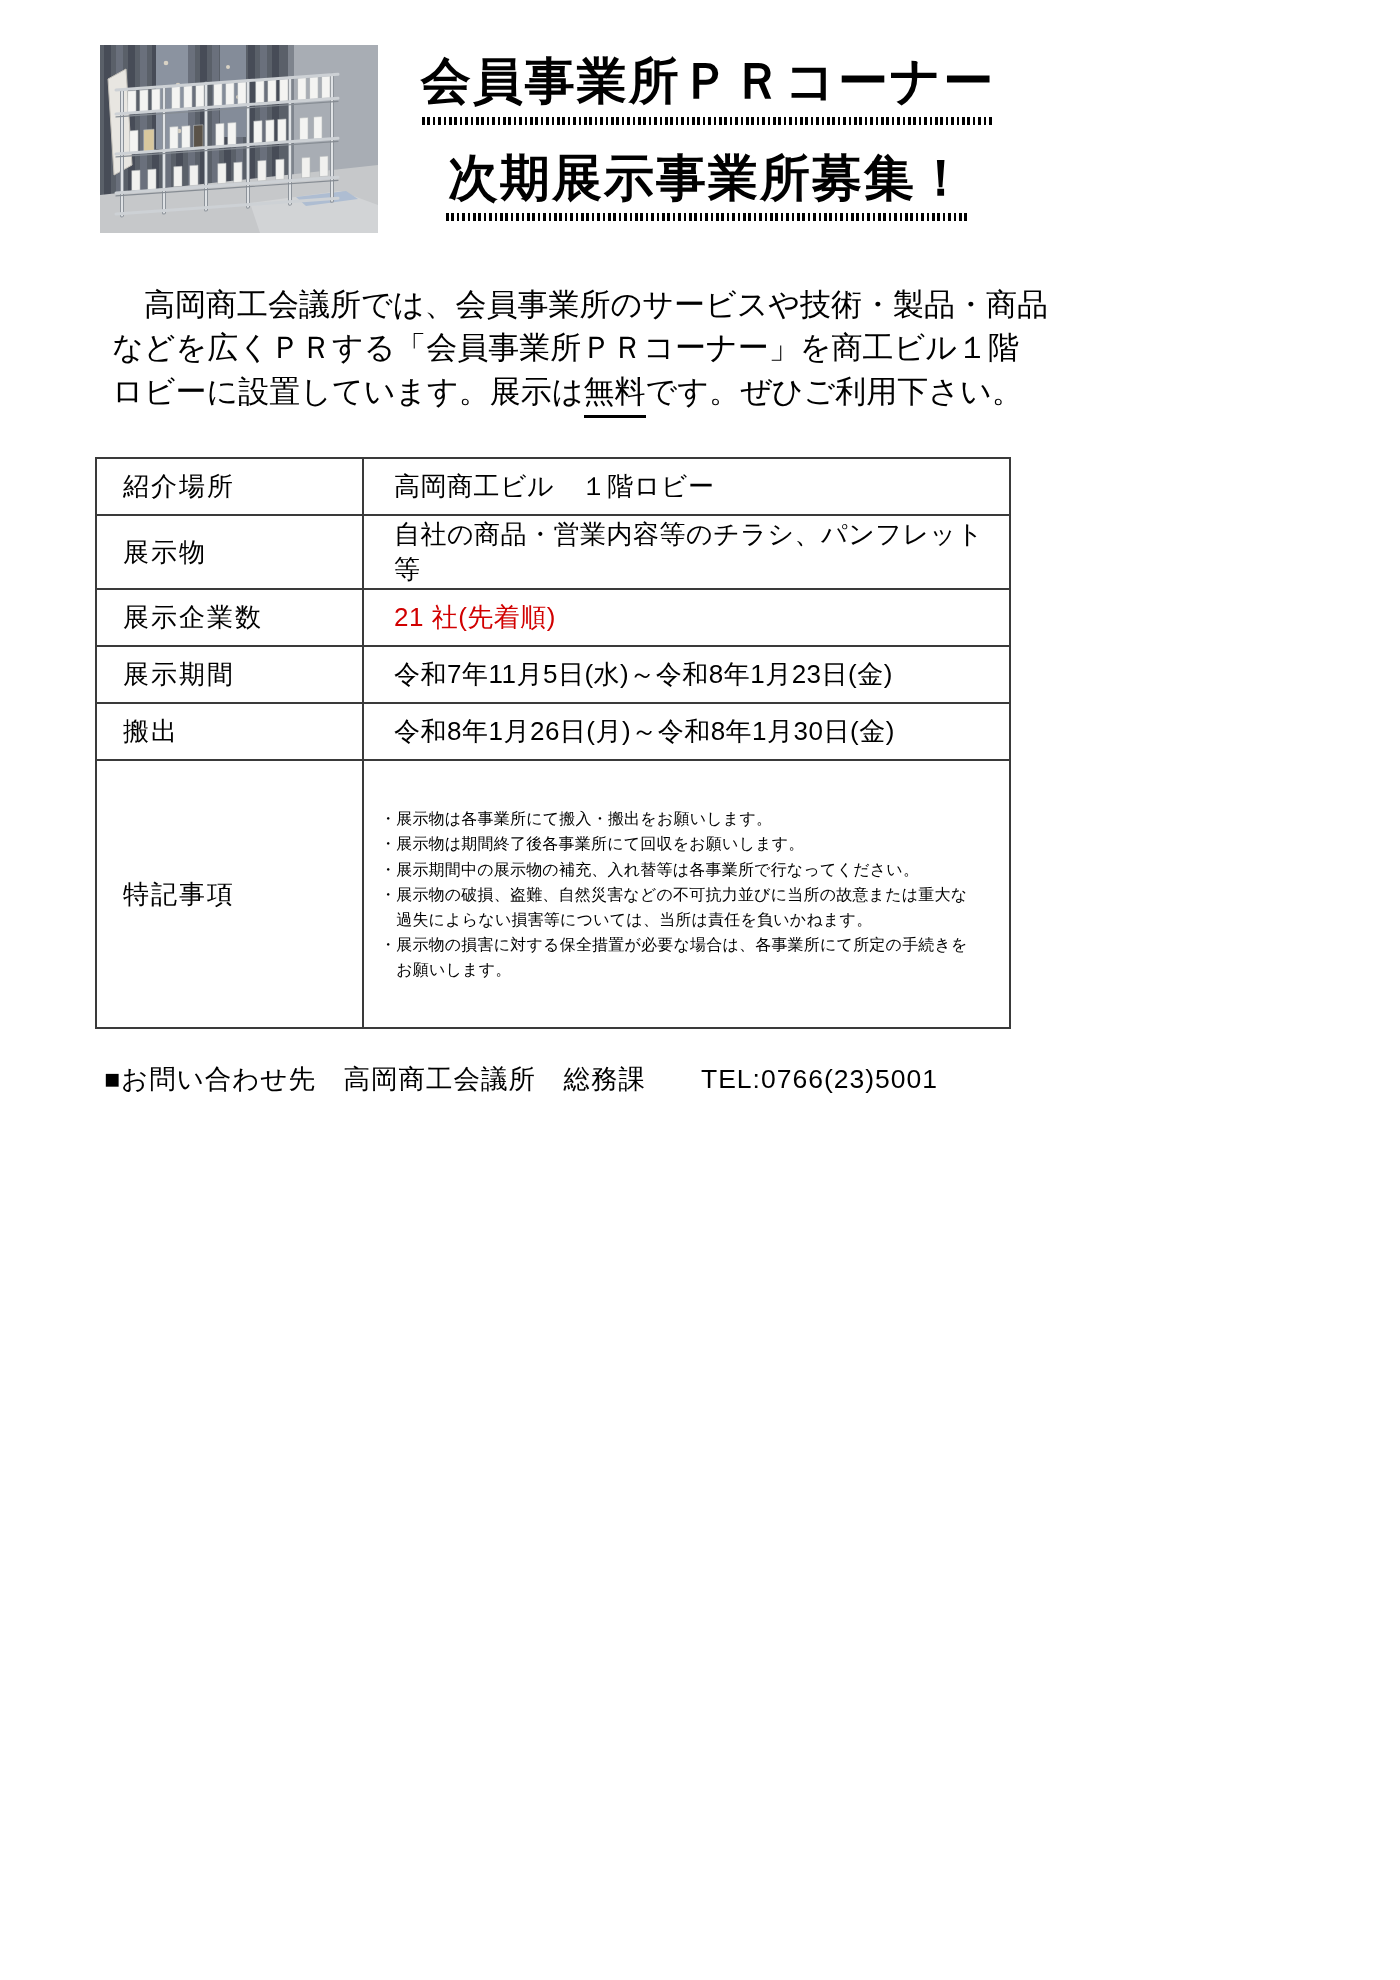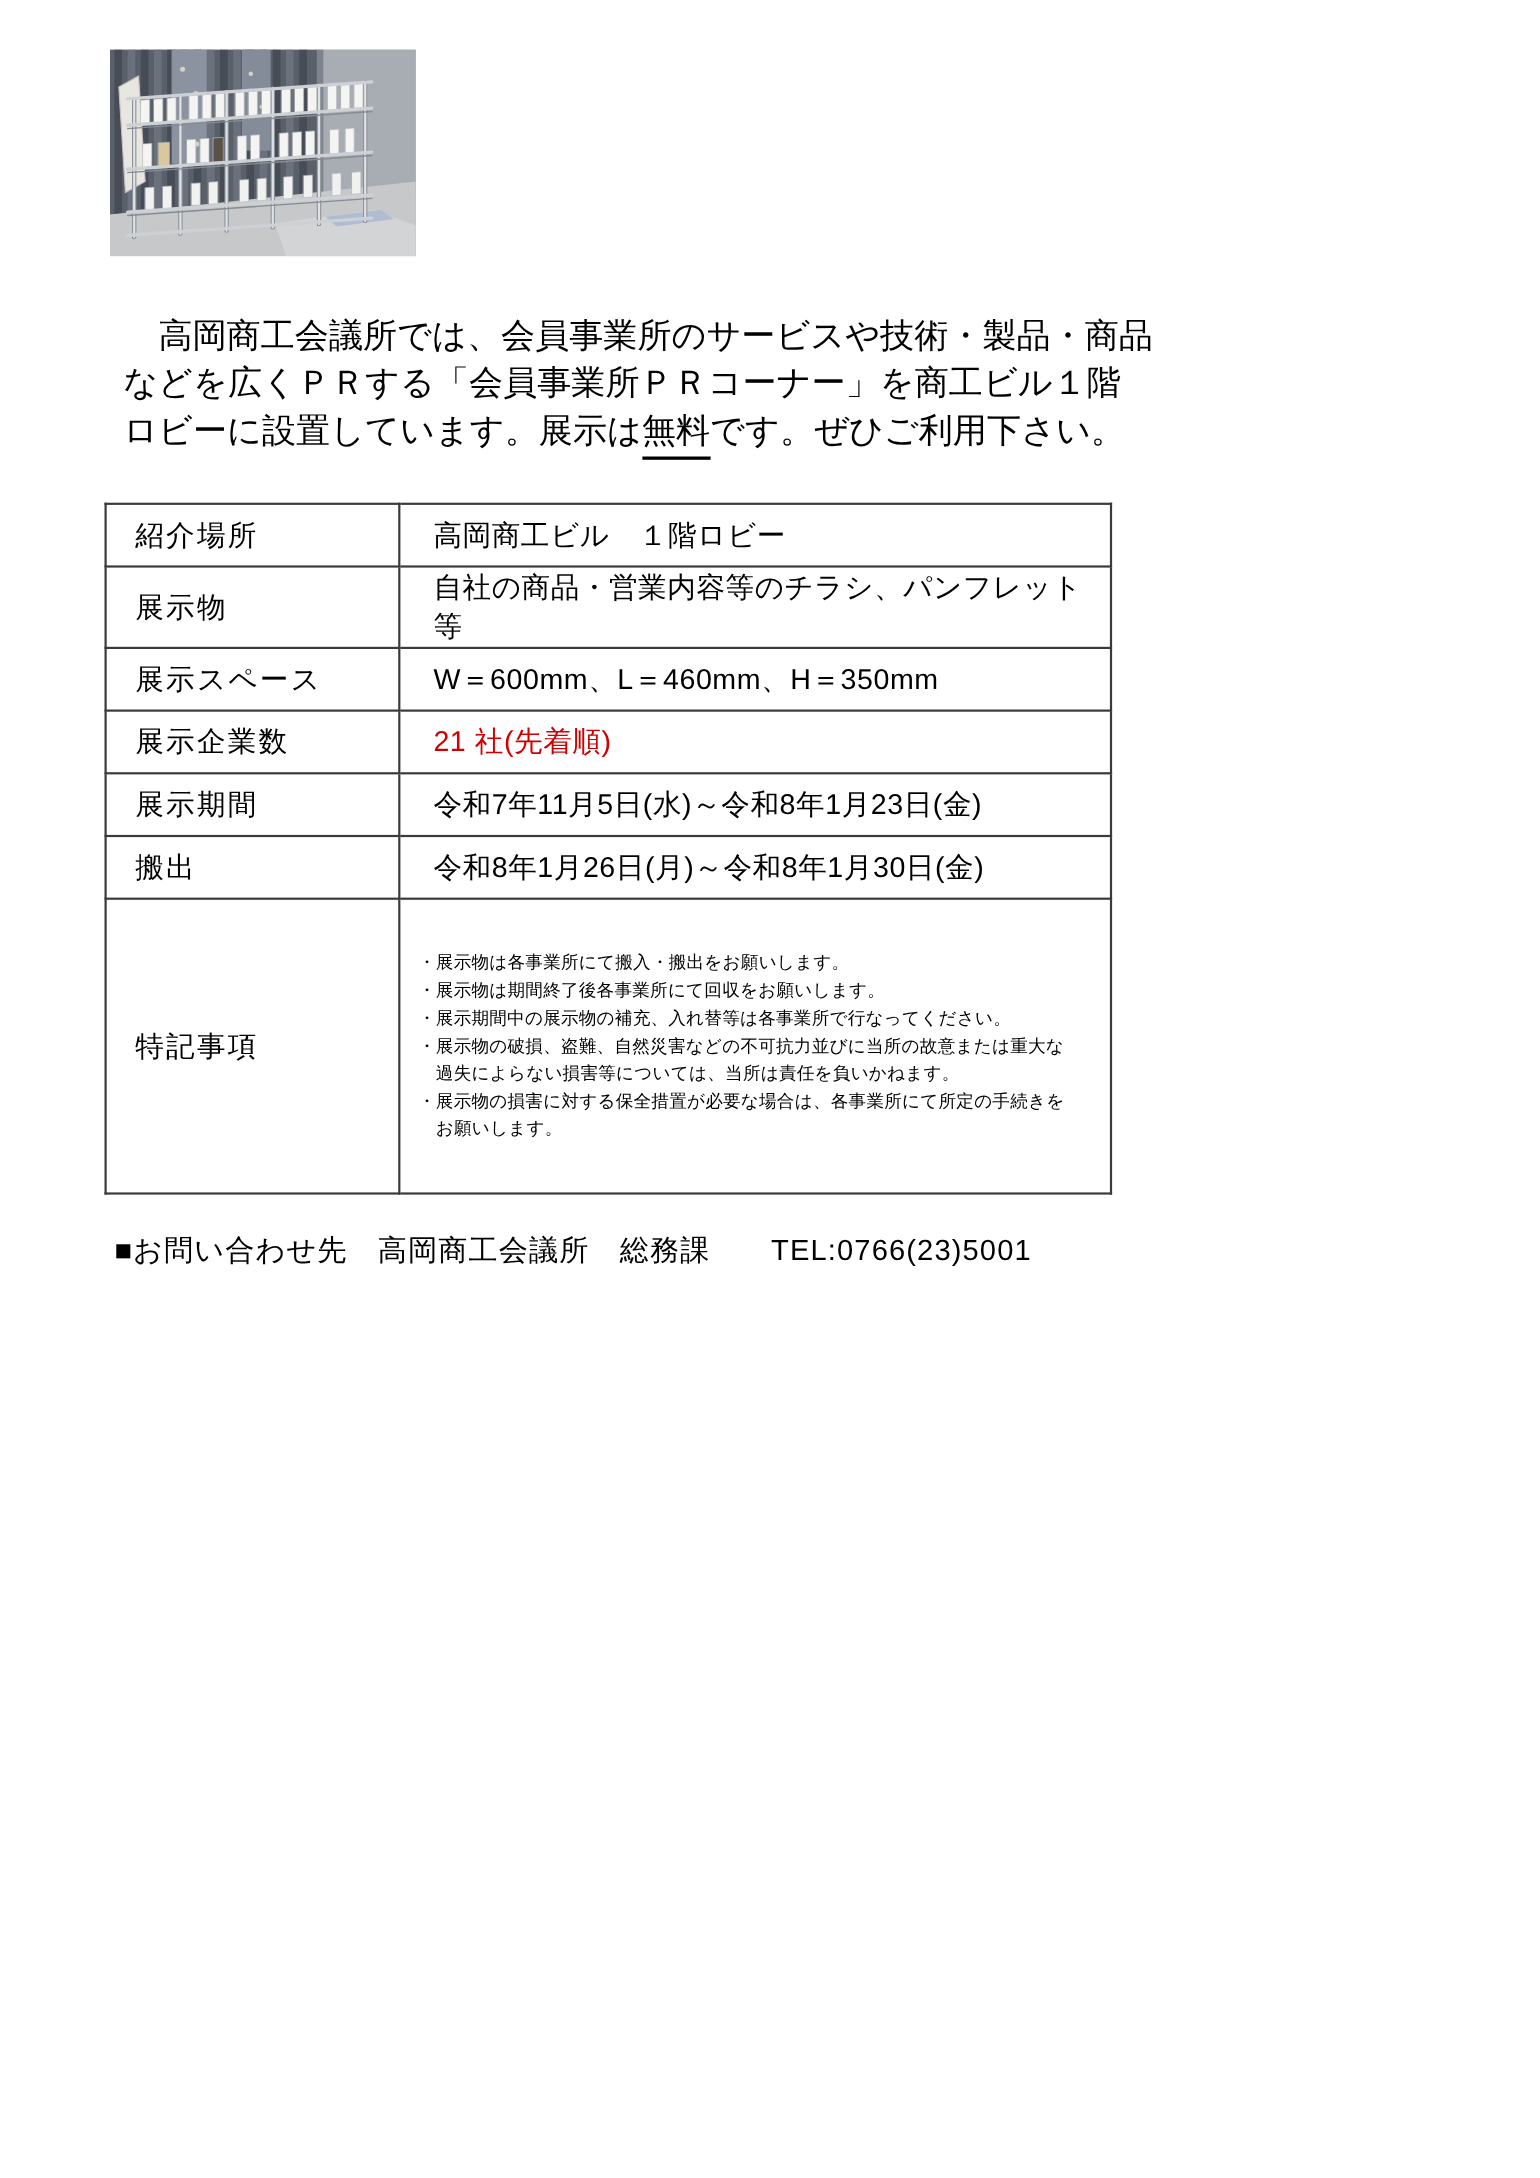--- a/index.html
+++ b/index.html
@@ -158,41 +158,44 @@
             <line x1="16" y1="170" x2="238" y2="170"></line>
           </g>
           <g stroke="#868c93" stroke-width="1.2">
             <line x1="16" y1="73" x2="238" y2="73"></line>
             <line x1="16" y1="113" x2="238" y2="113"></line>
             <line x1="16" y1="152" x2="238" y2="152"></line>
           </g>
         </g>
       </svg>
     </div>
+    <div class="titles">
+      <div class="title-line">会員事業所ＰＲコーナー</div>
+      <div class="dotbar one"></div>
+      <div class="title-gap"></div>
+      <div class="title-line">次期展示事業所募集！</div>
+      <div class="dotbar two"></div>
+    </div>
   </div>
 
   <div class="intro">
     <div class="l1">高岡商工会議所では、会員事業所のサービスや技術・製品・商品</div>
     <div>などを広くＰＲする「会員事業所ＰＲコーナー」を商工ビル１階</div>
     <div><span>ロビーに設置しています。展示は</span><span class="u-free">無料</span><span>です。ぜひご利用下さい。</span></div>
   </div>
 
   <table class="main-table">
     <tbody>
       <tr>
         <td class="lbl">紹介場所</td>
         <td class="val">高岡商工ビル　１階ロビー</td>
       </tr>
       <tr>
         <td class="lbl">展示物</td>
         <td class="val">自社の商品・営業内容等のチラシ、パンフレット等</td>
-      </tr>
-      <tr>
-        <td class="lbl">展示スペース</td>
-        <td class="val">W＝600mm、L＝460mm、H＝350mm</td>
       </tr>
       <tr>
         <td class="lbl">展示企業数</td>
         <td class="val red">21 社(先着順)</td>
       </tr>
       <tr>
         <td class="lbl">展示期間</td>
         <td class="val">令和7年11月5日(水)～令和8年1月23日(金)</td>
       </tr>
       <tr>

